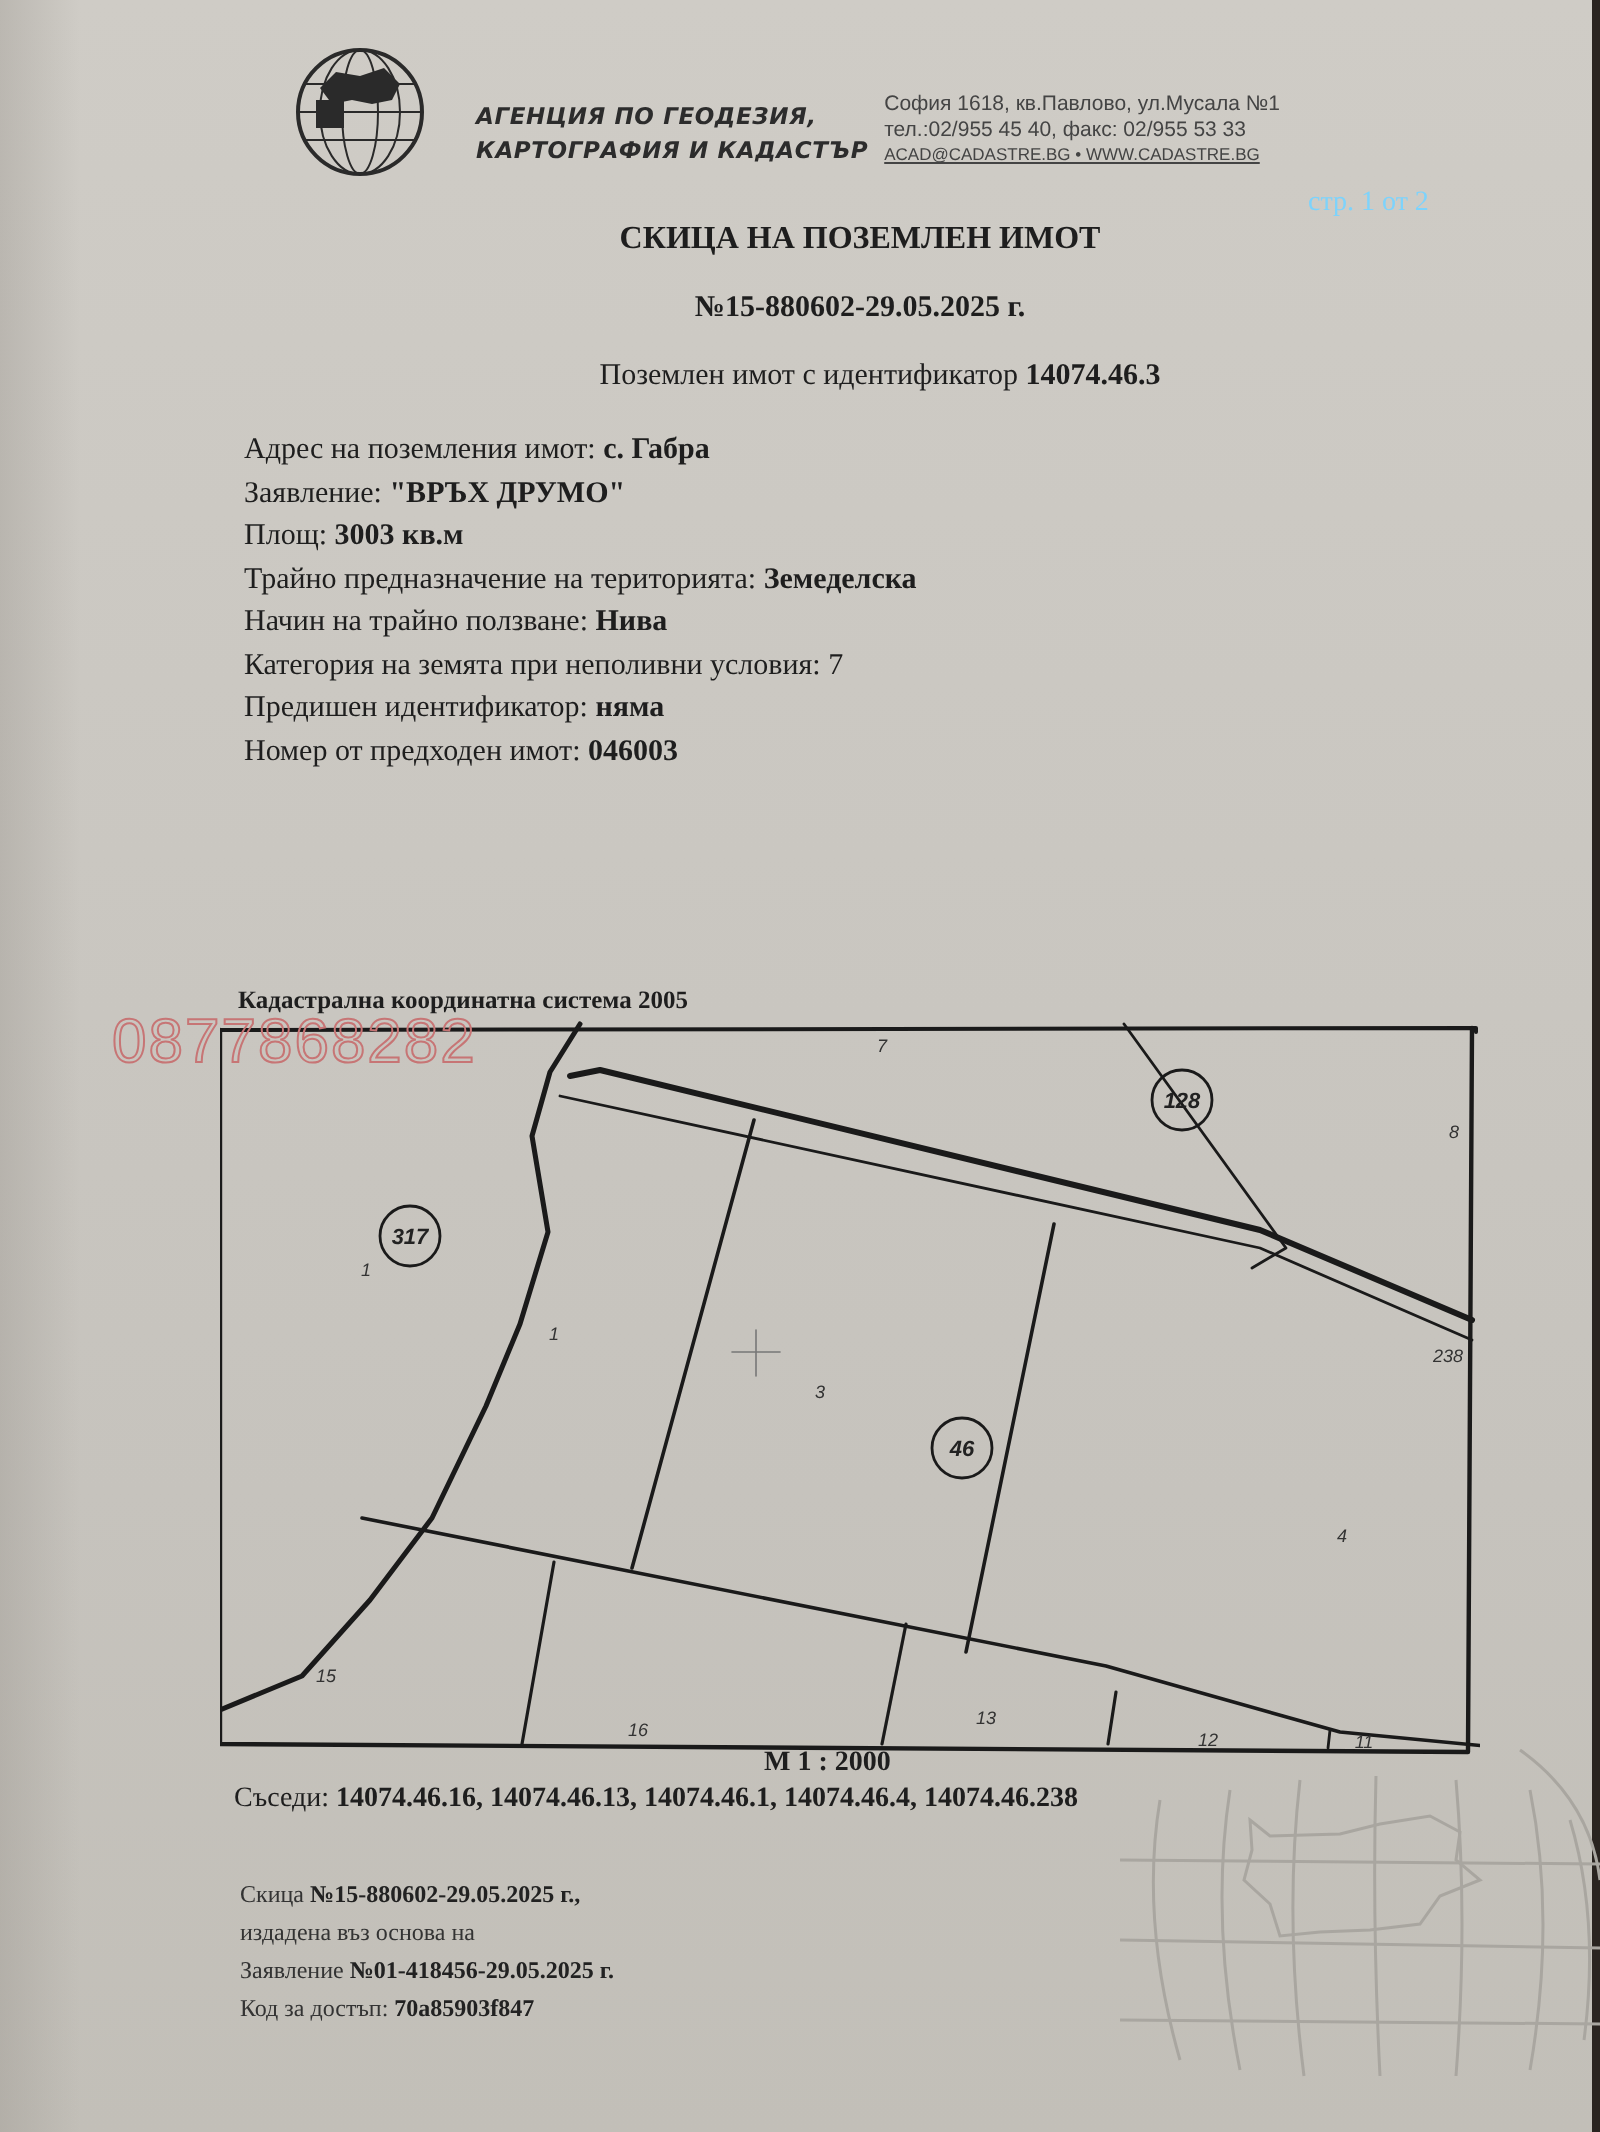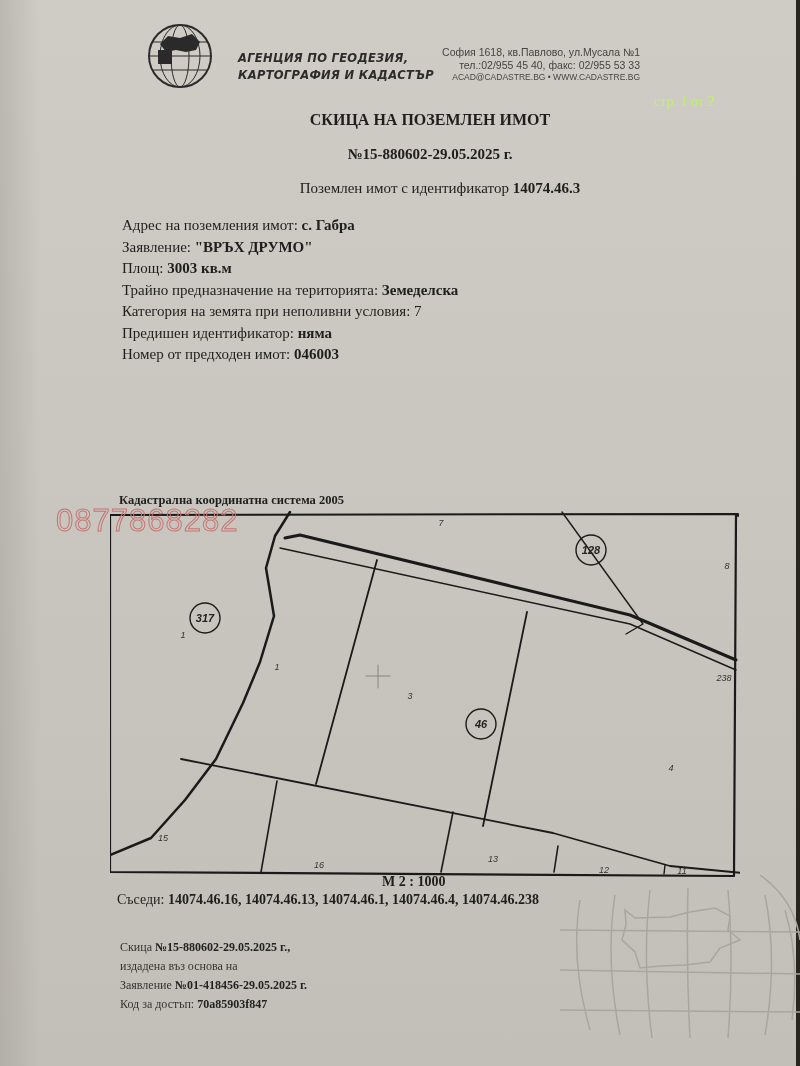--- a/index.html
+++ b/index.html
@@ -24,26 +24,26 @@
     
     .logo {
       position: absolute; left: 146px; top: 22px; width: 68px; height: 68px;
     }
     .agency {
       position: absolute; left: 218px; top: 50px;
       font-family: "DejaVu Sans", sans-serif; font-weight: bold; font-style: italic;
       font-size: 11.5px; line-height: 17px; color: #2c2c2c; letter-spacing: 0.3px; margin-left: 20px;
     }
     .contacts {
-      position: absolute; right: 160px; top: 46px; text-align: right;
+      position: absolute; right: 160px; top: 46px; text-align: left;
       font-family: "Liberation Sans", sans-serif; font-size: 10.5px; line-height: 12.5px; color: #444;
     }
-    .contacts .web { font-size: 8.5px; }
+    .contacts .web { font-size: 8.5px; text-decoration: underline; }
     .pageno {
-      position: absolute; left: 654px; top: 94px; font-size: 14px; color: #bef264;
+      position: absolute; left: 654px; top: 94px; font-size: 14px; color: #7dd3fc;
     }
     .title {
       position: absolute; left: 0; width: 860px; top: 111px; text-align: center;
       font-weight: bold; font-size: 16px;
     }
     .number {
       position: absolute; left: 0; width: 860px; top: 146px; text-align: center;
       font-weight: bold; font-size: 15px;
     }
     .identline {
@@ -115,20 +115,21 @@
 <div class="identline">
   <span>Поземлен имот с идентификатор</span>
   <b>14074.46.3</b>
 </div>
 
 <div class="body-text">
   <p><span>Адрес на поземления имот:</span> <b>с. Габра</b></p>
   <p><span>Заявление:</span> <b>"ВРЪХ ДРУМО"</b></p>
   <p><span>Площ:</span> <b>3003 кв.м</b></p>
   <p><span>Трайно предназначение на територията:</span> <b>Земеделска</b></p>
+  <p><span>Начин на трайно ползване:</span> <b>Нива</b></p>
   <p><span>Категория на земята при неполивни условия:</span> <span>7</span></p>
   <p><span>Предишен идентификатор:</span> <b>няма</b></p>
   <p><span>Номер от предходен имот:</span> <b>046003</b></p>
 </div>
 
 <div class="coordsys">Кадастрална координатна система 2005</div>
 
 <svg class="map" viewBox="0 0 630 370">
   <g fill="none" stroke="#1a1a1a" stroke-linecap="round" stroke-linejoin="round">
 
@@ -176,21 +177,21 @@
     <text x="53" y="331">15</text>
     <text x="209" y="358">16</text>
     <text x="383" y="352">13</text>
     <text x="494" y="363">12</text>
     <text x="572" y="364">11</text>
   </g>
 </svg>
 
 <div class="watermark">0877868282</div>
 
-<div class="scale">М 2 : 1000</div>
+<div class="scale">М 1 : 2000</div>
 <div class="neighbors">
   <span>Съседи:</span>
   <span class="vals">14074.46.16, 14074.46.13, 14074.46.1, 14074.46.4, 14074.46.238</span>
 </div>
 
 <svg class="globe" viewBox="0 0 240 170">
   <g fill="none" stroke="#a9a6a0" stroke-width="1.5">
     <path d="M20 30 Q10 90 30 160"></path>
     <path d="M55 25 Q45 90 60 165"></path>
     <path d="M90 20 Q82 90 92 168"></path>

